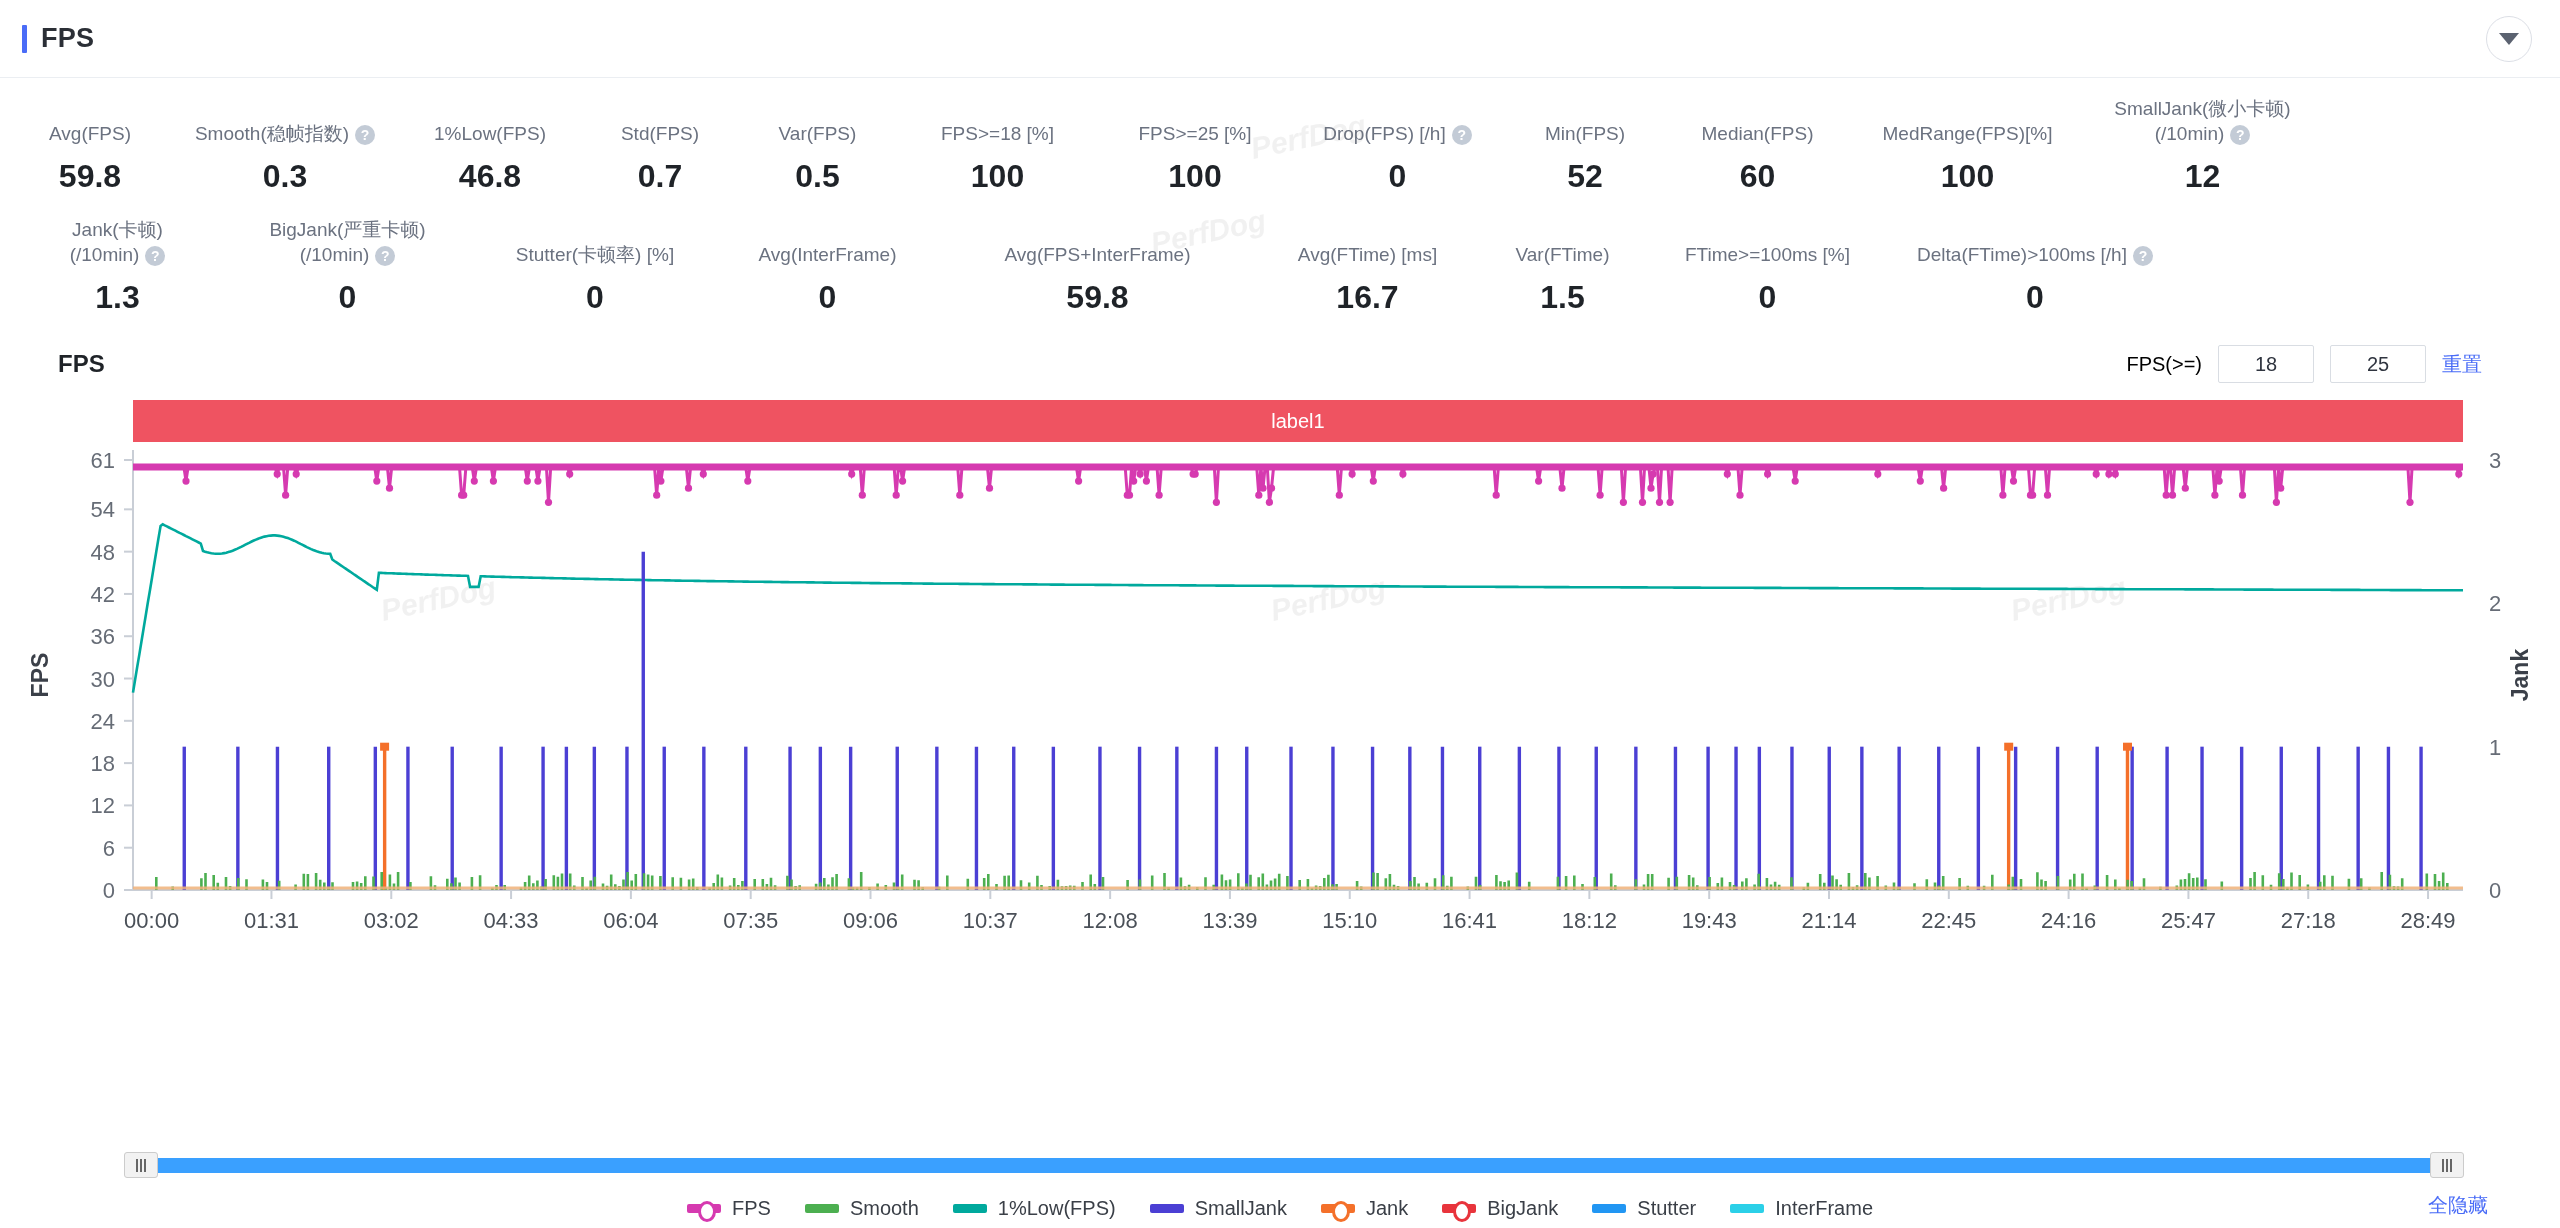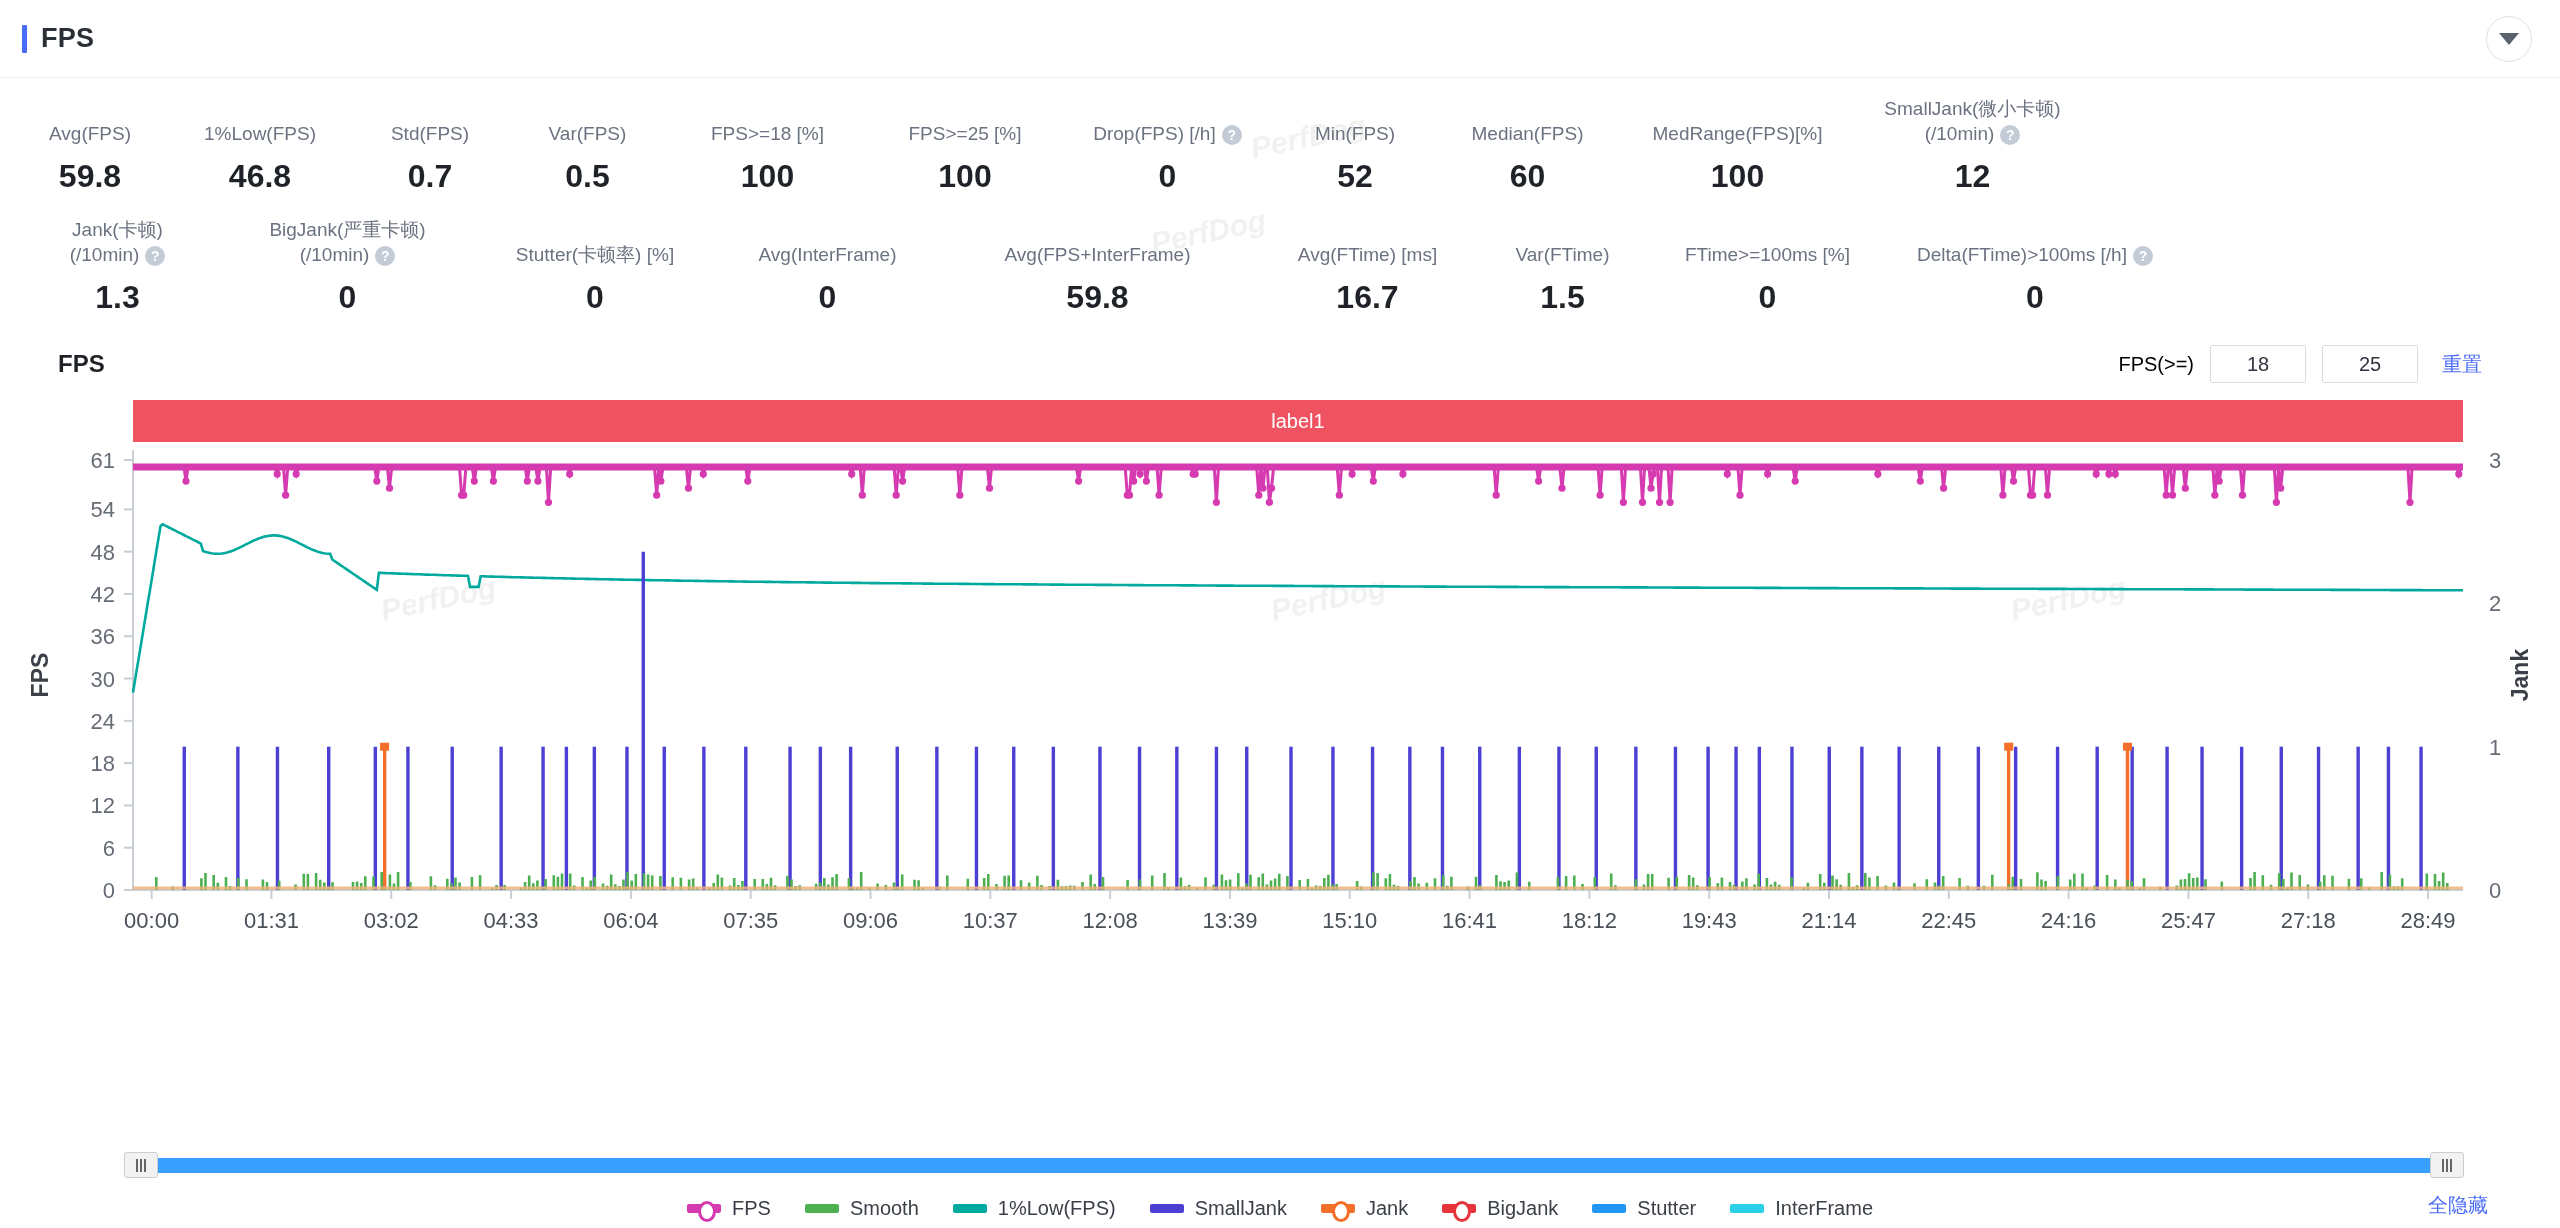--- a/index.html
+++ b/index.html
@@ -61,21 +61,21 @@
   }
   .chart-head-title { margin-left: 58px; font-size: 24px; font-weight: bold; color:#1f2328; }
   .fps-ctrl { position:absolute; right: 78px; top: 50%; transform: translateY(-50%);
               display:flex; align-items:center; gap: 16px; }
   .fps-ctrl-label { font-size: 20px; color:#000000; }
   .fps-input {
     width: 96px; height: 38px; border:1px solid #d9dde3; border-radius: 2px;
     background:#fff; text-align:center; font-size: 20px; color:#303540;
     font-family:"Liberation Sans", sans-serif; outline:none;
   }
-  .reset-link { font-size: 20px; color:#4a6cf7; cursor:pointer; margin-left: 8px; }
+  .reset-link { font-size: 20px; color:#4a6cf7; cursor:pointer; }
 
   
   .plot-area { position: relative; width: 2560px; height: 610px; }
   .label-band {
     position:absolute; left: 133px; top: 8px; width: 2330px; height: 42px;
     background:#ef5361; color:#fff; font-size: 20px;
     display:flex; align-items:center; justify-content:center;
   }
   .svg-wrap { position:absolute; left:0; top:0; }
   .watermark {
@@ -129,20 +129,26 @@
     </div>
   </div>
 
   <div class="stats">
     <div class="stat-row" id="stat-row-1" style="padding-left: 10px;">
         <div class="stat-cell" style="width: 160px;">
           <div class="stat-label">
             <span class="ln">Avg(FPS)</span>
           </div>
           <div class="stat-value">59.8</div>
+        </div>
+        <div class="stat-cell" style="width: 230px;">
+          <div class="stat-label">
+            <span class="ln">Smooth(稳帧指数)<span class="qmark">?</span></span>
+          </div>
+          <div class="stat-value">0.3</div>
         </div>
         <div class="stat-cell" style="width: 180px;">
           <div class="stat-label">
             <span class="ln">1%Low(FPS)</span>
           </div>
           <div class="stat-value">46.8</div>
         </div>
         <div class="stat-cell" style="width: 160px;">
           <div class="stat-label">
             <span class="ln">Std(FPS)</span>

